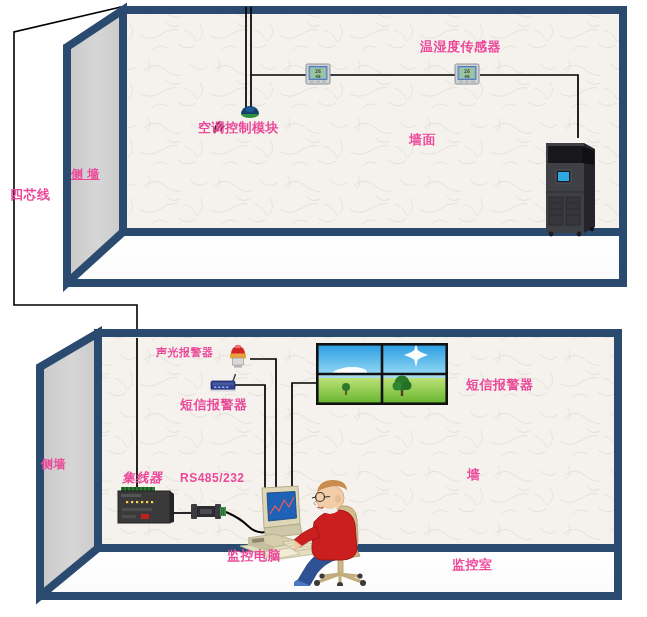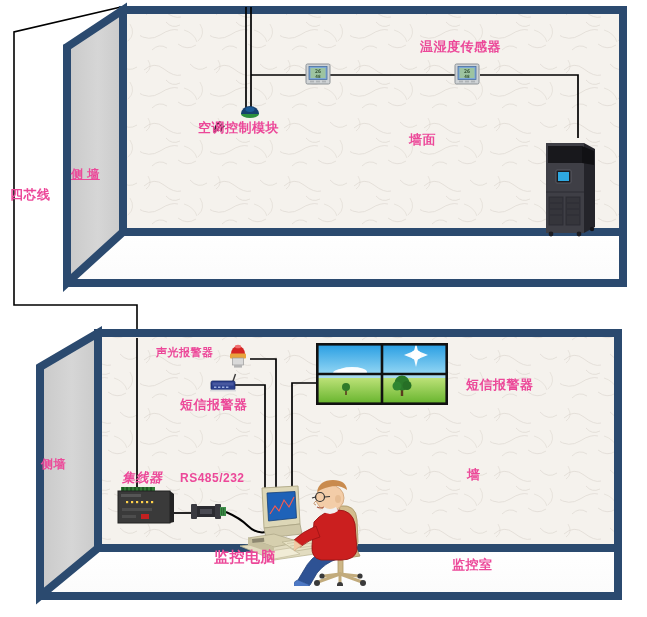--- a/index.html
+++ b/index.html
@@ -364,15 +364,15 @@
   <div class="lbl" style="left:10px;top:188px;font-size:13px;">四芯线</div>
 
   <div class="lbl" style="left:41px;top:458px;font-size:12px;">侧墙</div>
   <div class="lbl" style="left:467px;top:468px;font-size:13px;">墙</div>
   <div class="lbl u" style="left:452px;top:558px;font-size:13px;">监控室</div>
   <div class="lbl" style="left:156px;top:347px;font-size:11px;">声光报警器</div>
   <div class="lbl" style="left:180px;top:398px;font-size:13px;">短信报警器</div>
   <div class="lbl" style="left:466px;top:378px;font-size:13px;">短信报警器</div>
   <div class="lbl" style="left:122px;top:471px;font-size:13px;font-style:italic;">集线器</div>
   <div class="lbl" style="left:180px;top:472px;font-size:12px;">RS485/232</div>
-  <div class="lbl" style="left:214px;top:549px;font-size:15px;text-align:right;">监控电脑</div>
+  <div class="lbl" style="left:227px;top:549px;font-size:13px;text-align:right;">监控电脑</div>
 
 </div>
 
 </body></html>

